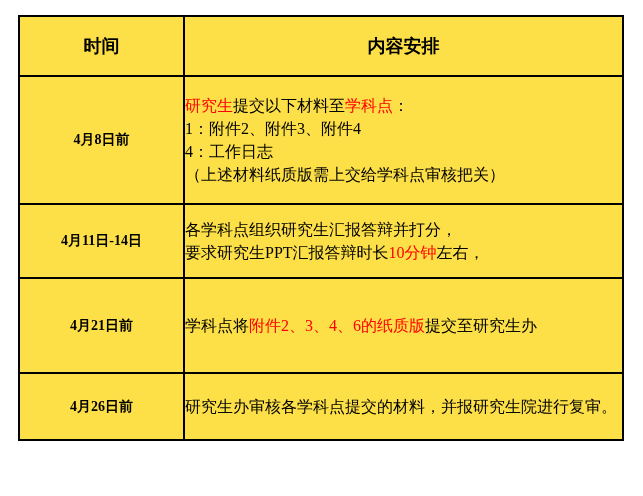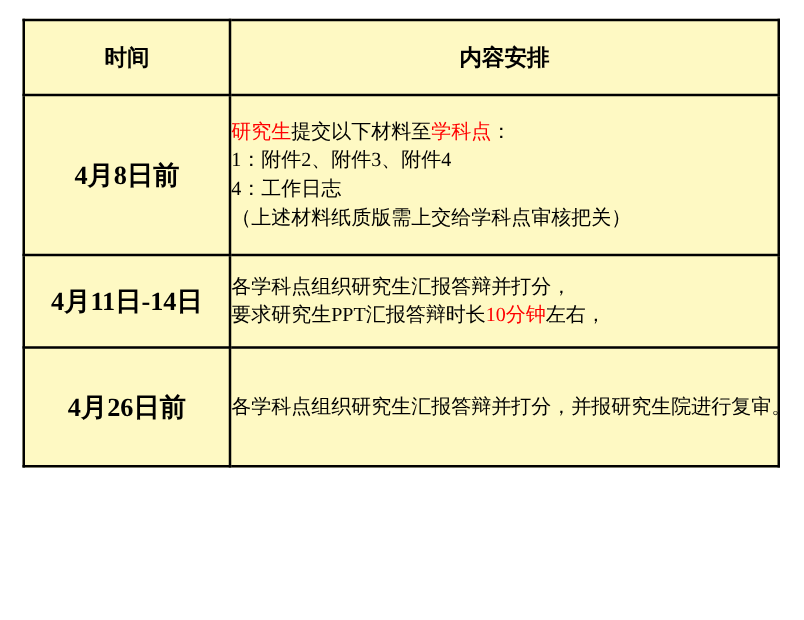--- a/index.html
+++ b/index.html
@@ -18,21 +18,21 @@
     font-family: "Liberation Serif", "DejaVu Serif", serif;
     color: #000000;
   }
   table.schedule {
     position: absolute;
     left: 18px;
     top: 15px;
     width: 604px;
     border-collapse: collapse;
     table-layout: fixed;
-    background: #fef9c3;
+    background: #fde047;
   }
   col.col-time { width: 165px; }
   col.col-content { width: 439px; }
   table.schedule th,
   table.schedule td {
     border: 2px solid #000000;
     padding: 0;
     vertical-align: middle;
   }
   thead tr { height: 60px; }
@@ -41,21 +41,21 @@
   #table-body tr:nth-child(3) { height: 95px; }
   #table-body tr:nth-child(4) { height: 67px; }
   #table-body tr:nth-child(5) { height: 58px; }
   th.header-cell {
     font-size: 18px;
     font-weight: bold;
     text-align: center;
     color: #000000;
   }
   td.time-cell {
-    font-size: 21px;
+    font-size: 14px;
     font-weight: bold;
     text-align: center;
     color: #000000;
     white-space: nowrap;
   }
   td.content-cell {
     font-size: 16px;
     line-height: 23px;
     text-align: left;
     padding: 2px 2px 2px 3px;
@@ -90,20 +90,26 @@
           </td>
         </tr>
         <tr>
           <td class="time-cell">4月11日-14日</td>
           <td class="content-cell">
             <div class="content-line"><span class="seg-black">各学科点组织研究生汇报答辩并打分，</span></div>
             <div class="content-line"><span class="seg-black">要求研究生PPT汇报答辩时长</span><span class="seg-red">10分钟</span><span class="seg-black">左右，</span></div>
           </td>
         </tr>
         <tr>
+          <td class="time-cell">4月21日前</td>
+          <td class="content-cell">
+            <div class="content-line"><span class="seg-black">学科点将</span><span class="seg-red">附件2、3、4、6的纸质版</span><span class="seg-black">提交至研究生办</span></div>
+          </td>
+        </tr>
+        <tr>
           <td class="time-cell">4月26日前</td>
           <td class="content-cell">
-            <div class="content-line"><span class="seg-black">各学科点组织研究生汇报答辩并打分，并报研究生院进行复审。</span></div>
+            <div class="content-line"><span class="seg-black">研究生办审核各学科点提交的材料，并报研究生院进行复审。</span></div>
           </td>
         </tr>
       </tbody>
   </table>
 </div>
 
 </body></html>

